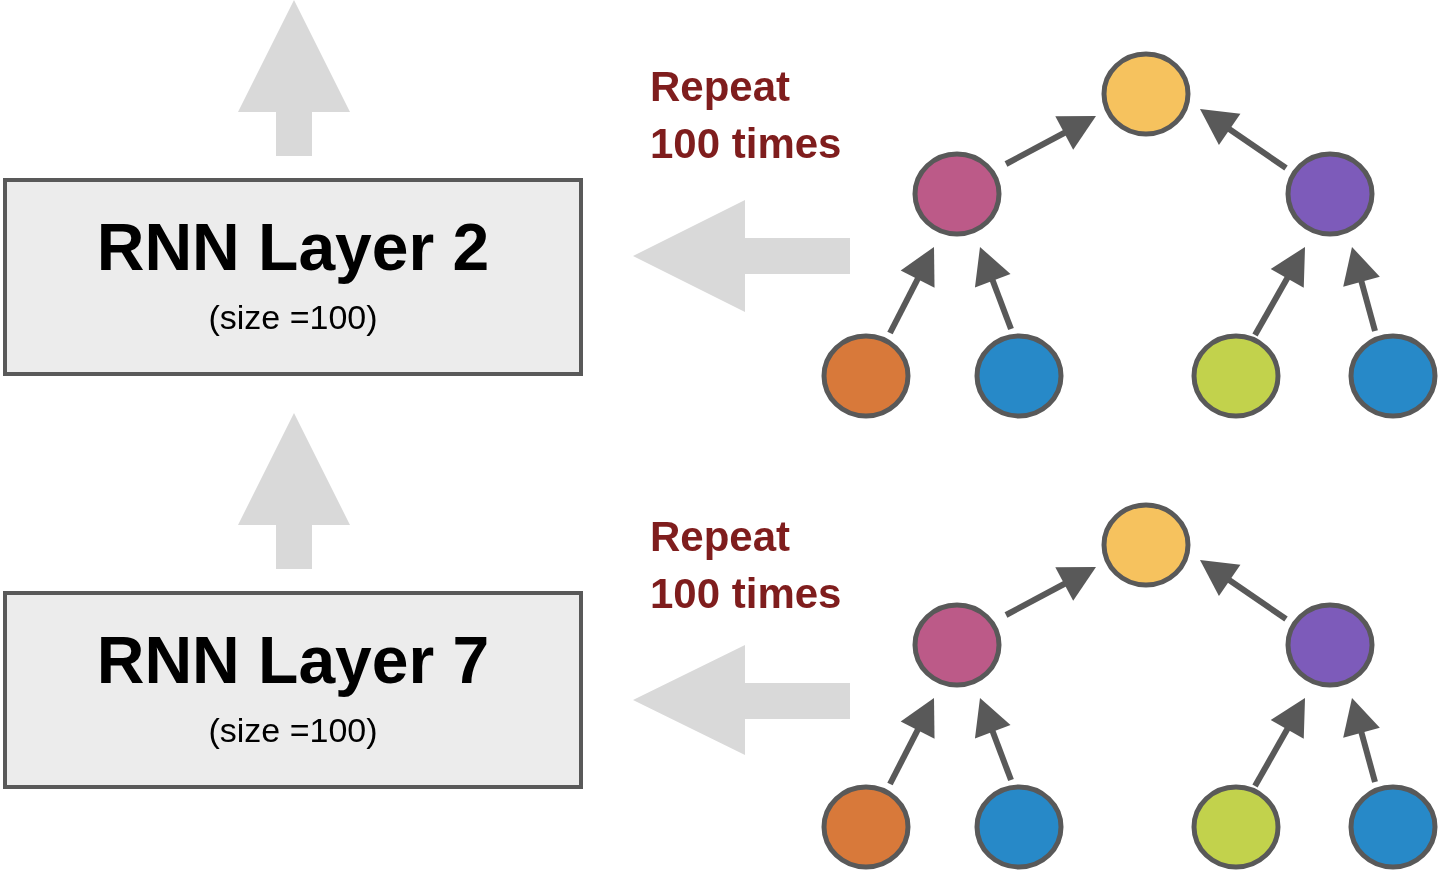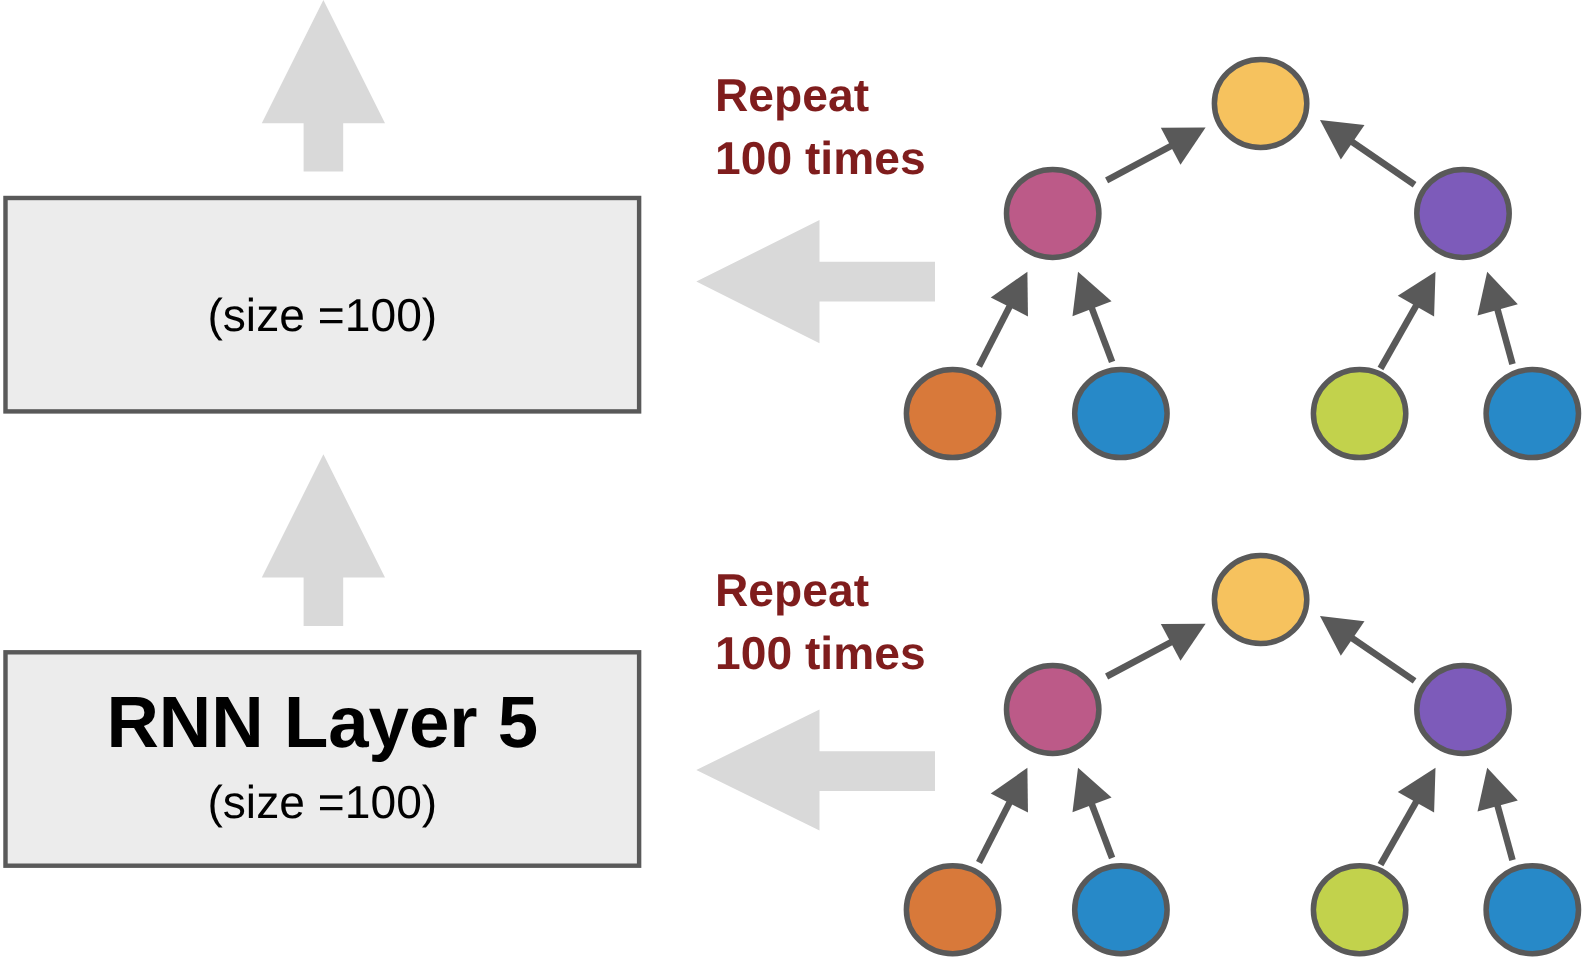--- a/index.html
+++ b/index.html
@@ -3,34 +3,35 @@
 <meta charset="utf-8">
 <style>
   html, body { margin: 0; padding: 0; background: #ffffff; }
   body { width: 1440px; height: 870px; position: relative; overflow: hidden; font-family: "Liberation Sans", sans-serif; }
   .layer-box {
     position: absolute; left: 3px; width: 580px; height: 198px;
     background: #ececec; border: 4px solid #595959; box-sizing: border-box;
     display: flex; flex-direction: column; align-items: center; justify-content: center;
   }
   .layer-title { font-weight: bold; font-size: 66px; color: #000; line-height: 1; margin-top: -6px; }
-  .layer-sub { font-size: 42px; color: #000; line-height: 1; margin-top: 20px; }
+  .layer-sub { font-size: 34px; color: #000; line-height: 1; margin-top: 20px; }
   .repeat-label {
     position: absolute; left: 650px; font-weight: bold; font-size: 42px; line-height: 57px; color: #7f1d1d;
   }
   svg.overlay { position: absolute; left: 0; top: 0; }
 </style>
 </head>
 <body>
 
 <div class="layer-box" style="top:178px;">
+  <div class="layer-title">RNN Layer 2</div>
   <div class="layer-sub">(size =100)</div>
 </div>
 <div class="layer-box" style="top:591px;">
-  <div class="layer-title">RNN Layer 5</div>
+  <div class="layer-title">RNN Layer 7</div>
   <div class="layer-sub">(size =100)</div>
 </div>
 
 <div class="repeat-label" style="top:58px;">
   <div>Repeat</div>
   <div>100 times</div>
 </div>
 <div class="repeat-label" style="top:508px;">
   <div>Repeat</div>
   <div>100 times</div>

